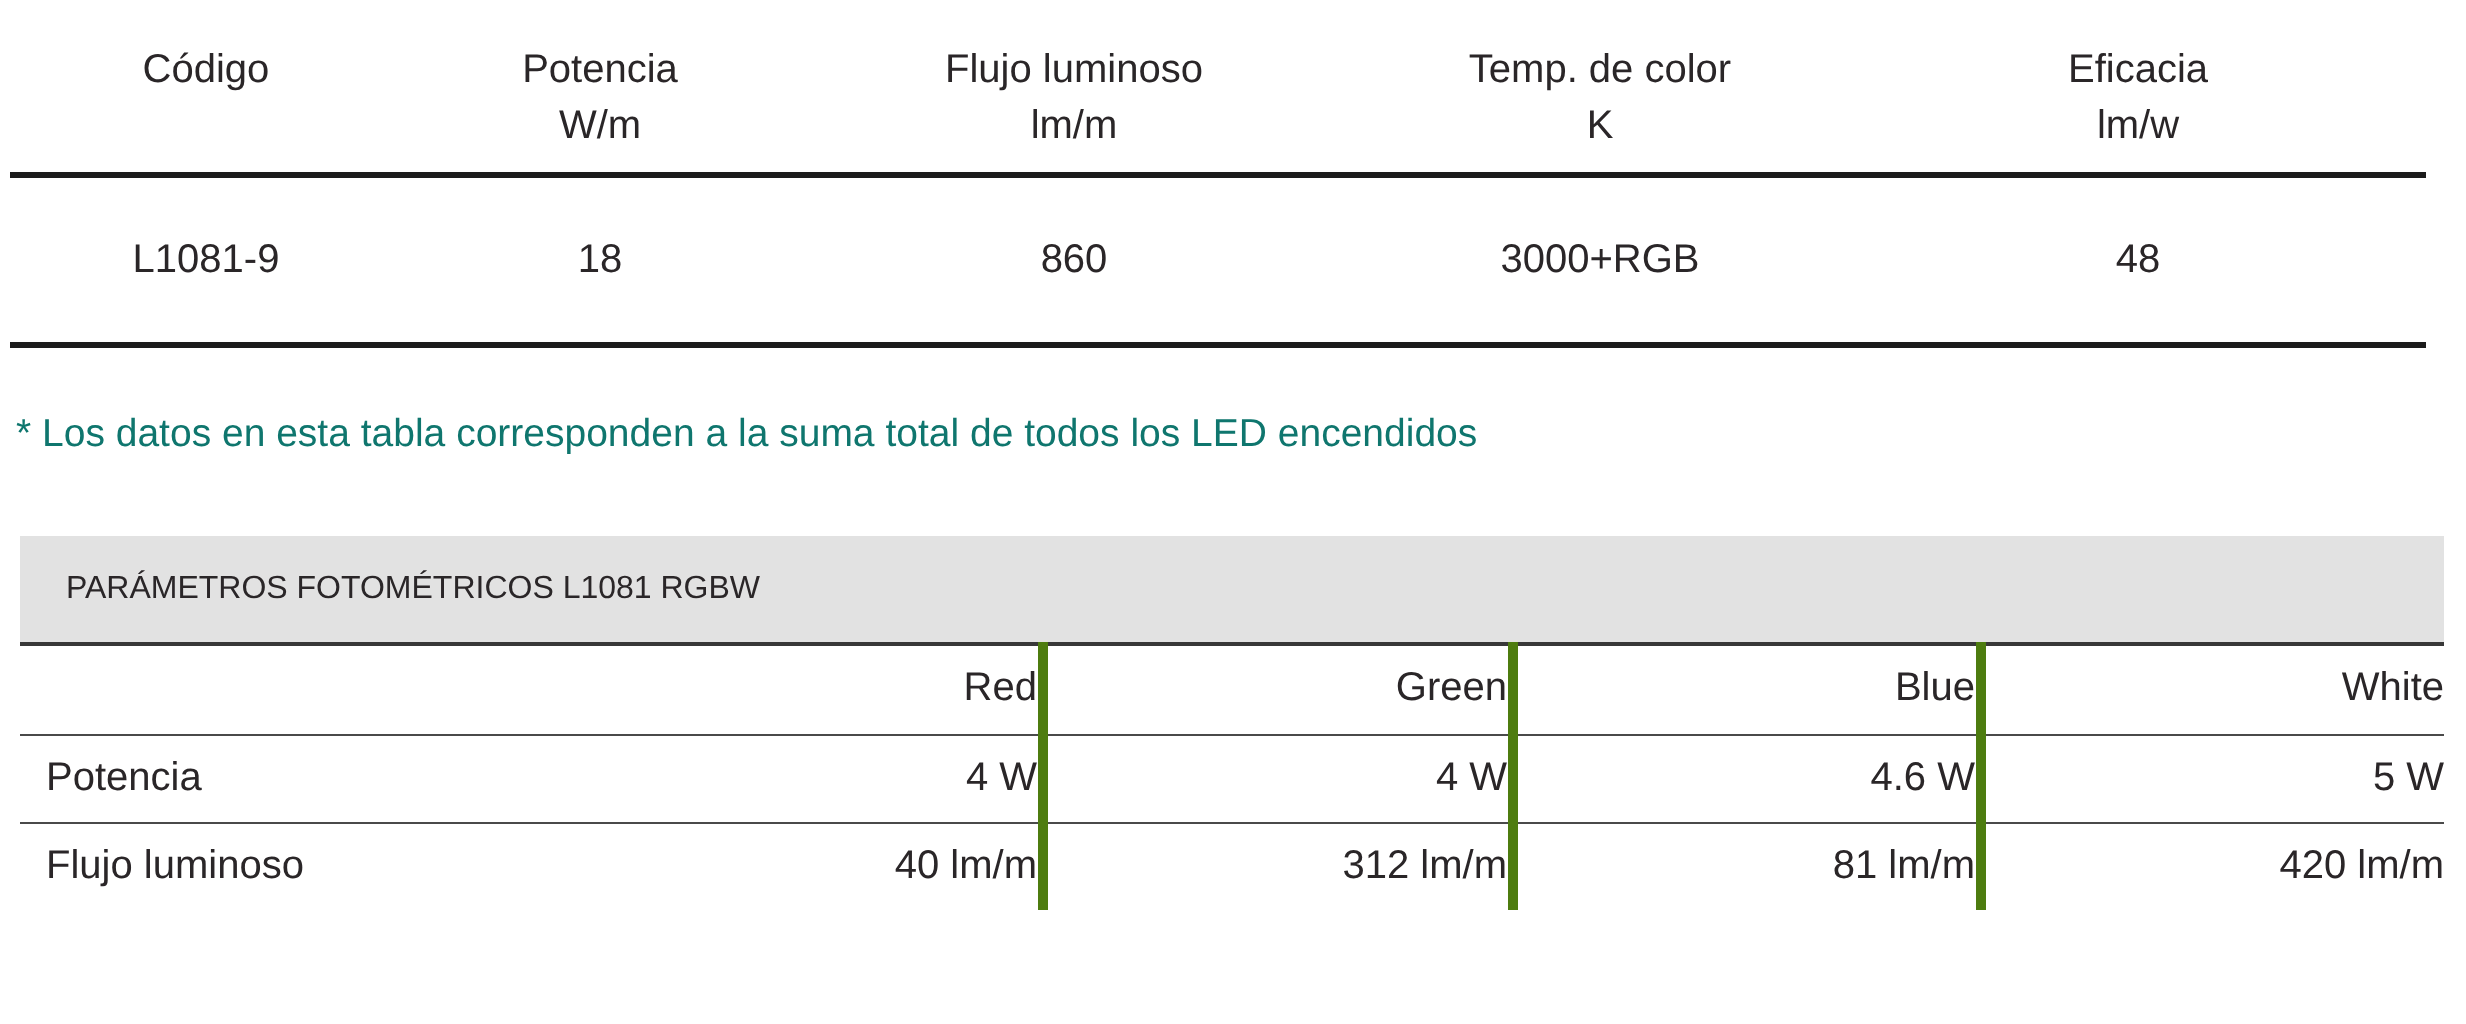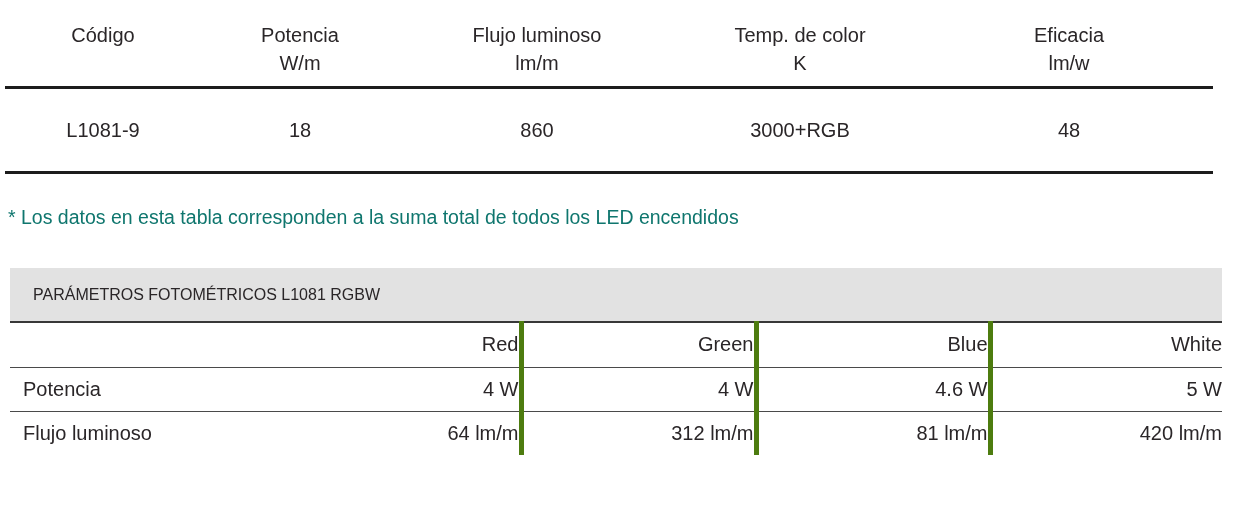--- a/index.html
+++ b/index.html
@@ -122,21 +122,21 @@
       <tbody>
         <tr>
           <td class="lbl">Potencia</td>
           <td>4 W</td>
           <td>4 W</td>
           <td>4.6 W</td>
           <td>5 W</td>
         </tr>
         <tr>
           <td class="lbl">Flujo luminoso</td>
-          <td>64 lm/m</td>
+          <td>40 lm/m</td>
           <td>312 lm/m</td>
           <td>81 lm/m</td>
           <td>420 lm/m</td>
         </tr>
       </tbody>
     </table>
   </section>
 
 </div>
 

